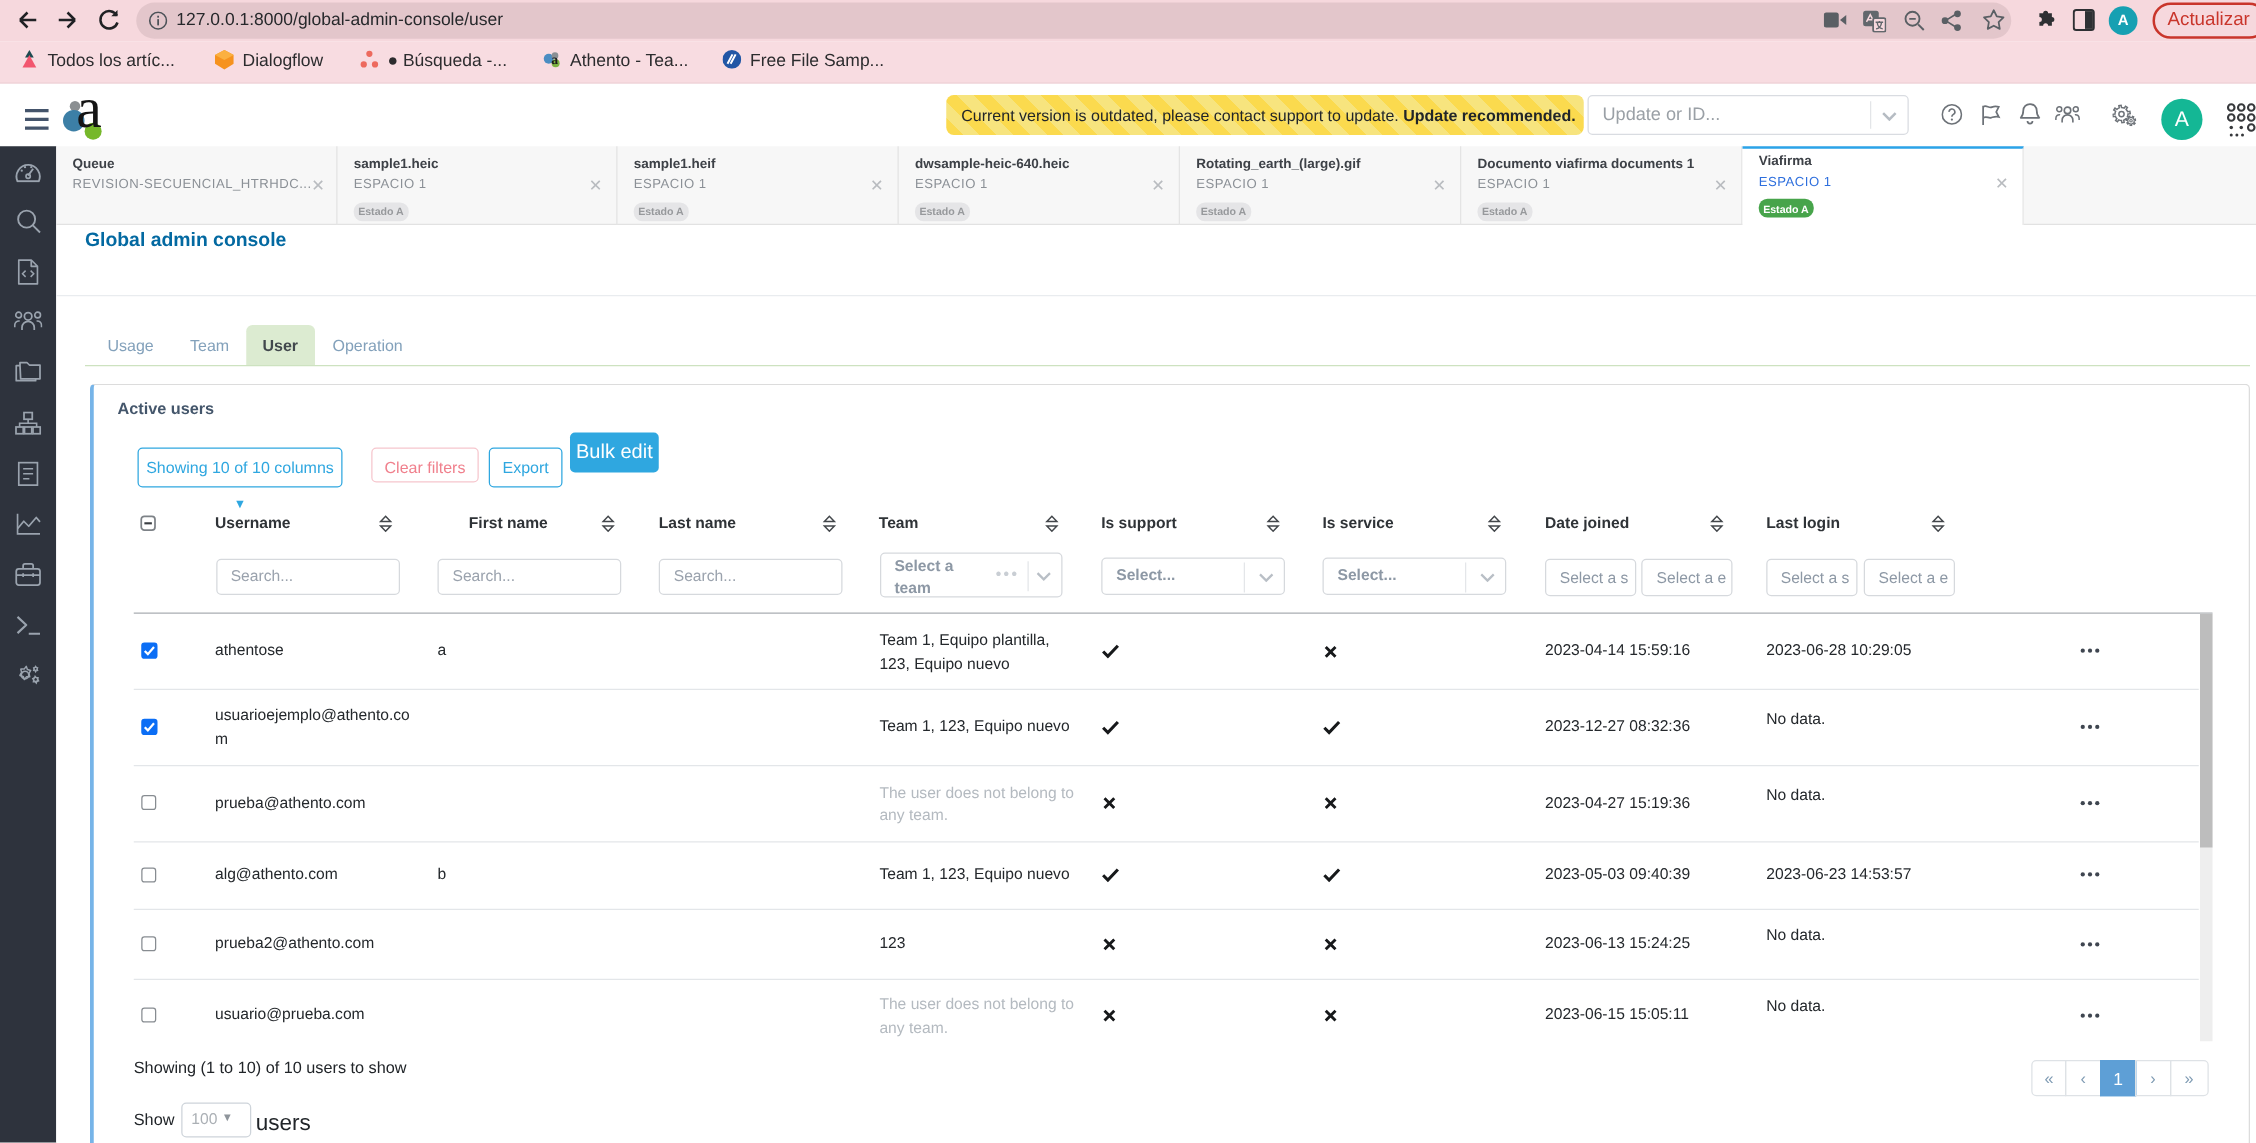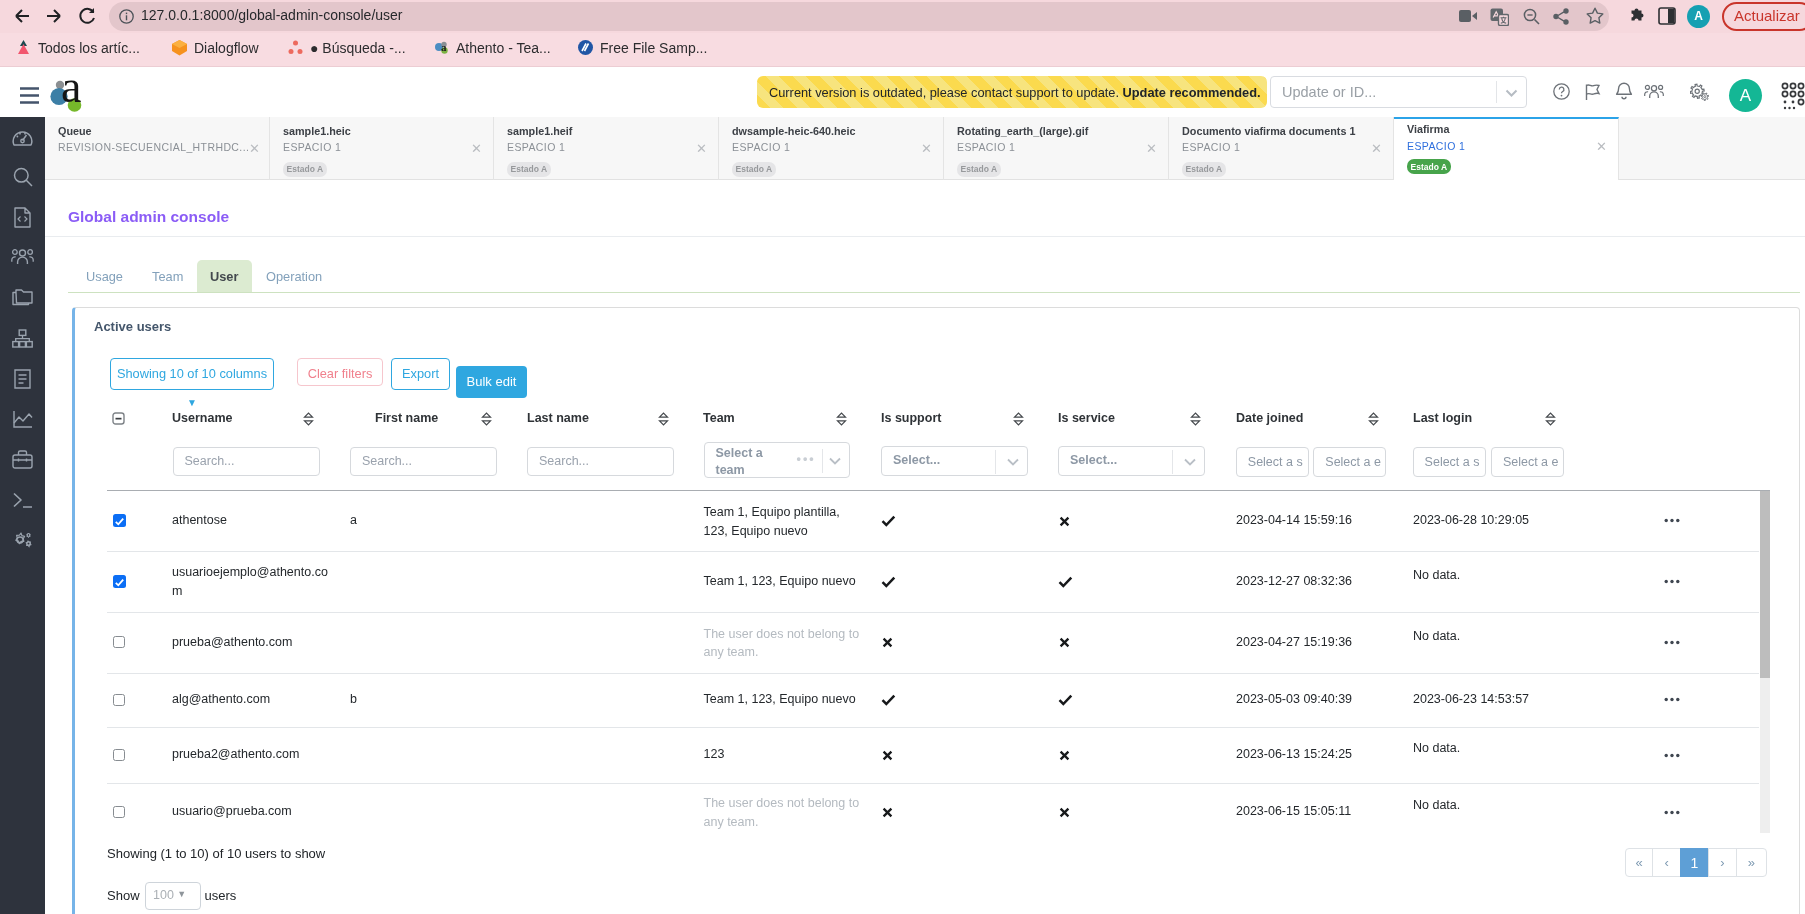--- a/index.html
+++ b/index.html
@@ -282,37 +282,37 @@
     <div class="badge-g">Estado A</div>
   </div>
 <div class="dtab" style="left:1394px; width:225px; background:#fff; border-top:2.5px solid #2ba3e8; height:63px;">
     <div class="t1" style="top:4px">Viafirma</div>
     <div class="t2" style="top:21px; color:#2e6fdd;">ESPACIO 1</div>
     <div class="x" style="top:20px">✕</div>
     <div class="badge-g" style="top:40px; background:#47a44b; color:#fff;">Estado A</div>
   </div>
 
 <div id="content"></div>
-<div class="abs" style="left:68px; top:208px; font-size:15.5px; font-weight:bold; color:#8b5cf6;">Global admin console</div>
+<div class="abs" style="left:68px; top:184px; font-size:15.5px; font-weight:bold; color:#0369a1;">Global admin console</div>
 <div class="abs" style="left:45px; top:236px; width:1760px; height:1px; background:#e9ecef;"></div>
 
 <div class="abs" style="left:196.5px; top:259.5px; width:55.5px; height:32.5px; background:#dcebd1; border-radius:5px 5px 0 0;"></div>
 <div class="abs" style="left:86px; top:269px; font-size:12.8px; color:#83a1bb;">Usage</div>
 <div class="abs" style="left:152px; top:269px; font-size:12.8px; color:#83a1bb;">Team</div>
 <div class="abs" style="left:210px; top:269px; font-size:12.8px; font-weight:bold; color:#42484d;">User</div>
 <div class="abs" style="left:266px; top:269px; font-size:12.8px; color:#83a1bb;">Operation</div>
 <div class="abs" style="left:68px; top:291.5px; width:1732px; height:1.5px; background:#cde2c0;"></div>
 
 <div class="abs" style="left:72px; top:307px; width:1728px; height:620px; border:1px solid #dcdcdc; border-left:3px solid #76b4e8; border-radius:4px; background:#fff;"></div>
 <div class="abs" style="left:94px; top:319px; font-size:13px; font-weight:bold; color:#44566b;">Active users</div>
 
 <div class="abs" style="left:110px; top:358px; width:164px; height:32px; border:1px solid #2fa7e0; border-radius:4px; color:#2fa7e0; font-size:12.8px; line-height:30px; text-align:center;">Showing 10 of 10 columns <span style="font-size:10px; position:relative; top:-2px;">▼</span></div>
 <div class="abs" style="left:297px; top:358px; width:86px; height:28px; border:1px solid #f6c6cd; border-radius:4px; color:#f0808d; font-size:12.8px; line-height:30px; text-align:center;">Clear filters</div>
 <div class="abs" style="left:391px; top:358px; width:59px; height:32px; border:1px solid #2fa7e0; border-radius:4px; color:#2fa7e0; font-size:12.8px; line-height:30px; text-align:center;">Export</div>
-<div class="abs" style="left:456px; top:366px; width:71px; height:32px; background:#2fa7e0; border-radius:4px; color:#fff; font-size:13px; line-height:32px; text-align:center;">Bulk edit</div>
+<div class="abs" style="left:456px; top:346px; width:71px; height:32px; background:#2fa7e0; border-radius:4px; color:#fff; font-size:16px; line-height:32px; text-align:center;">Bulk edit</div>
 <style>
  .th { position:absolute; font-size:12.5px; font-weight:bold; color:#2f3337; white-space:nowrap; }
  .srch { position:absolute; width:147px; height:29px; border:1px solid #d6d9dd; border-radius:4px; background:#fff; font-size:12.5px; color:#9aa2ad; line-height:27px; padding-left:11px; }
  .sel { position:absolute; width:146.5px; height:30px; border:1px solid #d6d9dd; border-radius:4px; background:#fff; font-size:12.5px; font-weight:bold; color:#8d98a5; }
  .dsel { position:absolute; width:73px; height:30px; border:1px solid #d6d9dd; border-radius:4px; background:#fff; font-size:12.5px; color:#8d98a5; line-height:28px; padding-left:11px; white-space:nowrap; overflow:hidden; }
  .cell { position:absolute; font-size:12.5px; color:#24282c; white-space:nowrap; }
  .cell2 { position:absolute; font-size:12.5px; color:#24282c; line-height:18.5px; }
  .gray2 { position:absolute; font-size:12.5px; color:#b4bac0; line-height:18.5px; }
  .rline { position:absolute; left:107px; width:1652px; height:1px; background:#e3e6e9; }
  .cb { position:absolute; width:12px; height:12px; border:1.5px solid #878c91; border-radius:2.5px; background:#fff; }
@@ -502,21 +502,21 @@
     <circle cx="13.8" cy="2.5" r="1.7" fill="#3f4650"></circle>
   </svg>
 
 <div class="abs" style="left:1759.5px; top:491px; width:10px; height:342px; background:#eeeeee;"></div>
 <div class="abs" style="left:1759.5px; top:491px; width:10px; height:187px; background:#bdbdbd;"></div>
 
 <div class="abs" style="left:107px; top:846px; font-size:13px; color:#212529;">Showing (1 to 10) of 10 users to show</div>
 <div class="abs" style="left:107px; top:888px; font-size:13px; color:#212529;">Show</div>
 <div class="abs" style="left:144.5px; top:881.5px; width:56px; height:28.5px; border:1px solid #ced4da; border-radius:4px; background:#fff;"></div>
 <div class="abs" style="left:153px; top:888px; font-size:12.5px; color:#abb0b5;">100 <span style="font-size:9px; color:#8f959b; position:relative; top:-2px;">▼</span></div>
-<div class="abs" style="left:204.5px; top:888px; font-size:13px; color:#212529;">users</div>
+<div class="abs" style="left:204.5px; top:888px; font-size:18px; color:#212529;">users</div>
 
 <div class="abs" style="left:1625px; top:848px; width:142px; height:29px;">
   <div style="position:absolute; left:0; top:0; width:28.4px; height:29px; border:1px solid #dee2e6; border-radius:4px 0 0 4px; color:#7f9bb3; font-size:13px; text-align:center; line-height:27px;">«</div>
   <div style="position:absolute; left:27.4px; top:0; width:28.4px; height:29px; border:1px solid #dee2e6; color:#7f9bb3; font-size:13px; text-align:center; line-height:27px;">‹</div>
   <div style="position:absolute; left:54.8px; top:0; width:29.4px; height:29px; background:#5e9fd6; border:1px solid #5e9fd6; color:#fff; font-size:14px; text-align:center; line-height:28px;">1</div>
   <div style="position:absolute; left:83.2px; top:0; width:28.4px; height:29px; border:1px solid #dee2e6; color:#7f9bb3; font-size:13px; text-align:center; line-height:27px;">›</div>
   <div style="position:absolute; left:110.6px; top:0; width:31.4px; height:29px; border:1px solid #dee2e6; border-radius:0 4px 4px 0; color:#7f9bb3; font-size:13px; text-align:center; line-height:27px;">»</div>
 </div>
 
 

